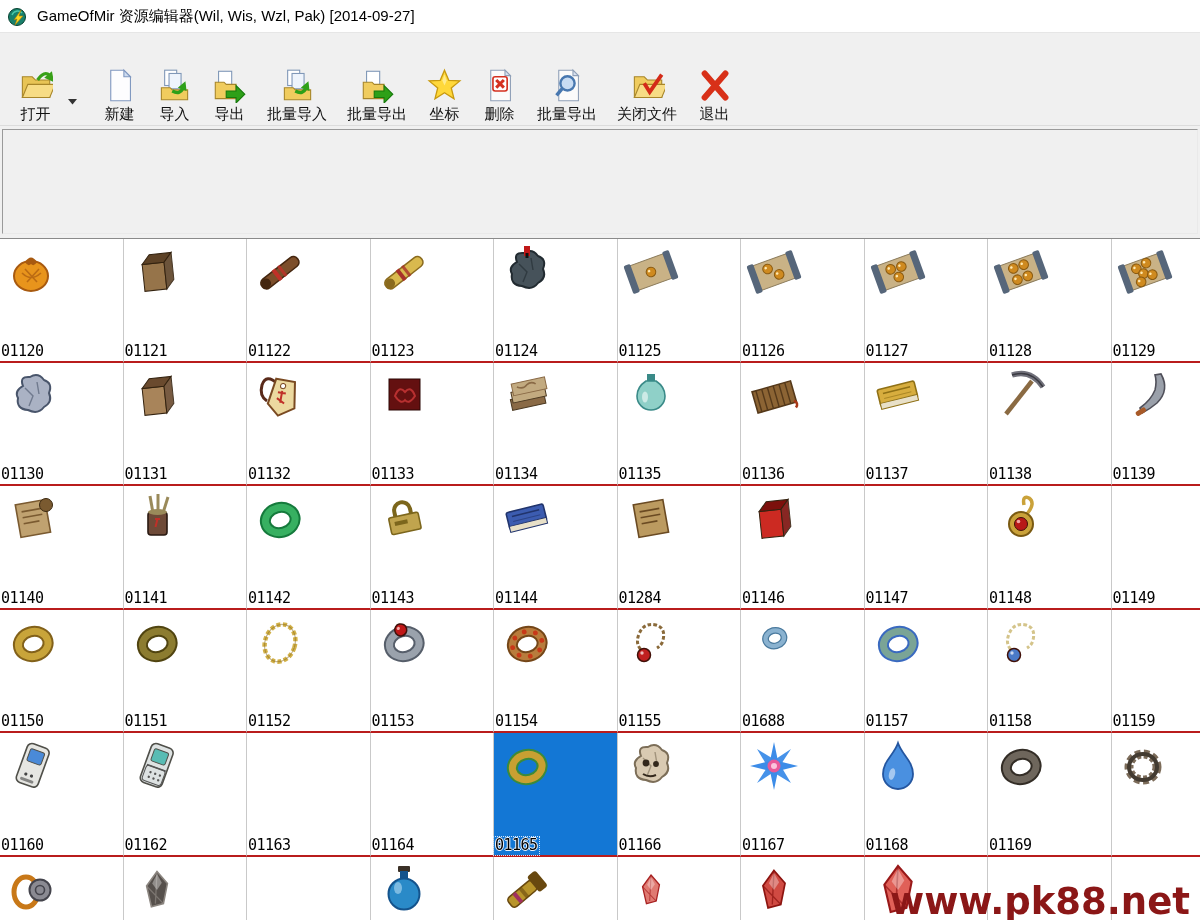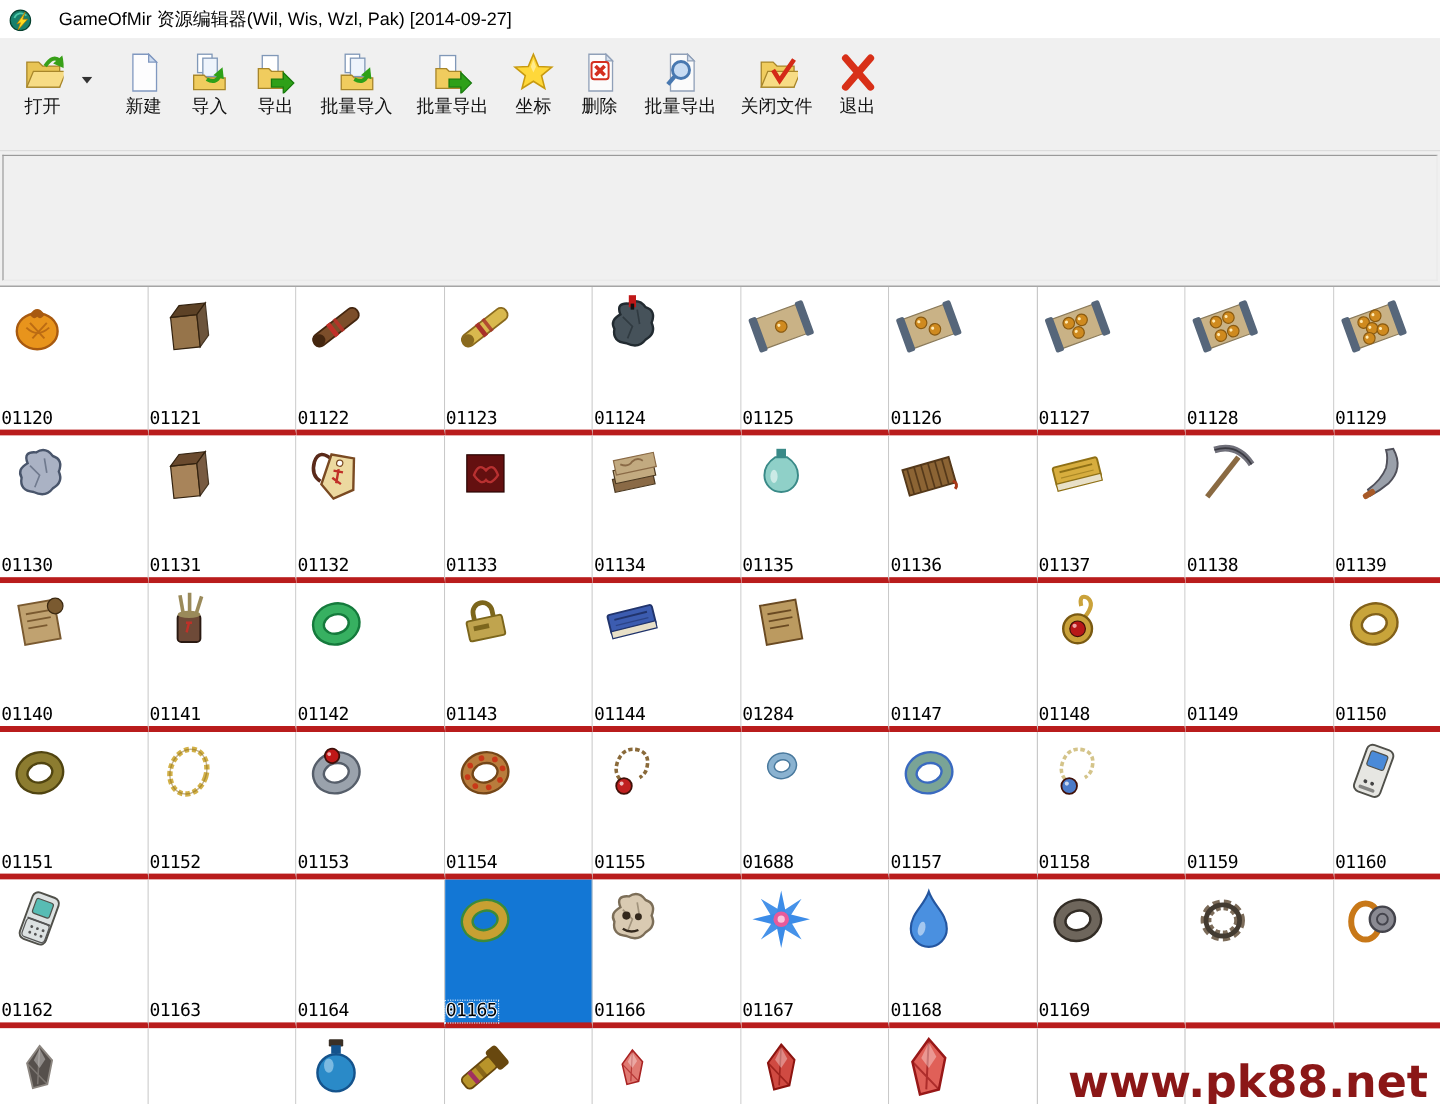--- a/index.html
+++ b/index.html
@@ -3,27 +3,27 @@
 <meta charset="utf-8">
 <style>
   html,body{margin:0;padding:0}
   body{
     width:1200px;height:920px;overflow:hidden;background:#f0f0f0;
     font-family:"Liberation Sans",sans-serif;-webkit-font-smoothing:antialiased;
   }
   
   .titlebar{
     height:32px;background:#ffffff;display:flex;align-items:center;
-    padding-left:7px;gap:22px;border-bottom:1px solid #e6e6e6;
+    padding-left:7px;gap:10px;border-bottom:1px solid #e6e6e6;
   }
   .titlebar .app-ico{width:20px;height:20px;flex:0 0 auto}
   .titlebar .title{font-size:15px;color:#000;white-space:nowrap}
   
   .toolbar{
-    height:85px;background:#f0f0f0;display:flex;align-items:flex-start;
+    height:85px;background:#f0f0f0;display:flex;align-items:flex-end;
     padding:7px 18px 0 8px;border-bottom:1px solid #dcdcdc;
   }
   .tb-btn{
     display:flex;flex-direction:column;align-items:center;gap:3px;
     padding:2px 9px;cursor:default;border:1px solid transparent;border-radius:3px;
   }
   .tb-btn svg{width:35px;height:35px;display:block}
   .tb-label{font-size:15px;color:#111;white-space:nowrap;line-height:1.1}
   .tb-drop{
     width:17px;height:44px;display:flex;align-items:center;justify-content:center;
@@ -33,21 +33,21 @@
   .panel{
     margin:3px 2px 0 2px;height:103px;background:#f0f0f0;
     border:1px solid #9a9a9a;border-bottom-color:#e9e9e9;border-right-color:#e9e9e9;
   }
   
   .grid-wrap{
     position:relative;width:1200px;height:689px;margin-top:4px;
     overflow:hidden;background:#ffffff;border-top:1px solid #8a8a8a;
   }
   .grid{display:grid;grid-template-columns:repeat(10,123.5px);grid-auto-rows:123.5px;width:1235px}
-  .cell{position:relative;border-right:1px solid #c9c9c9;border-bottom:5px solid #b91c1c;background:#fff}
+  .cell{position:relative;border-right:1px solid #c9c9c9;border-bottom:2px solid #b91c1c;background:#fff}
   .cell .icon{position:absolute;top:3px;left:3px;width:60px;height:60px;pointer-events:none}
   .cell .icon svg{width:60px;height:60px;display:block}
   .cell .lbl{
     position:absolute;left:1px;bottom:1px;
     font-family:"DejaVu Sans Mono","Liberation Mono",monospace;
     font-size:15px;color:#000;line-height:1.05;letter-spacing:-0.5px;
   }
   .cell.selected{background:#1377d5}
   .cell.selected .lbl{
     color:#000;
@@ -534,20 +534,32 @@
               <rect x="15" y="13" width="30" height="33" fill="#bb9a60" stroke="#6a4a22" stroke-width="1.6"></rect>
               <line x1="20" y1="21" x2="40" y2="21" stroke="#6a4a22" stroke-width="1.6"></line>
               <line x1="20" y1="27" x2="40" y2="27" stroke="#6a4a22" stroke-width="1.6"></line>
               <line x1="20" y1="33" x2="36" y2="33" stroke="#6a4a22" stroke-width="1.6"></line>
             </g>
           </svg>
         </div>
         <span class="lbl">01284</span>
       </div>
       <div class="cell">
+        <div class="icon">
+          <svg viewBox="0 0 60 60">
+            <g transform="rotate(-6 30 30)">
+              <polygon points="16,21 38,21 38,48 16,48" fill="#cc2a22" stroke="#33220f"></polygon>
+              <polygon points="16,21 24,12 46,12 38,21" fill="#7c100c" stroke="#33220f"></polygon>
+              <polygon points="38,21 46,12 46,39 38,48" fill="#7c100c" stroke="#33220f" opacity="0.9"></polygon>
+            </g>
+          </svg>
+        </div>
+        <span class="lbl">01146</span>
+      </div>
+      <div class="cell">
         <span class="lbl">01147</span>
       </div>
       <div class="cell">
         <div class="icon">
           <svg viewBox="0 0 60 60">
             <path d="M36 25 Q45 14 38 9 Q31 6 33 16" fill="none" stroke="#caa23a" stroke-width="3.5"></path>
             <circle cx="30" cy="35" r="12" fill="#caa23a" stroke="#7a5a12" stroke-width="2"></circle>
             <circle cx="30" cy="35" r="6.5" fill="#b81818" stroke="#40100a"></circle>
             <circle cx="27.5" cy="32.5" r="1.8" fill="#ffc8c8" opacity="0.8"></circle>
           </svg>

